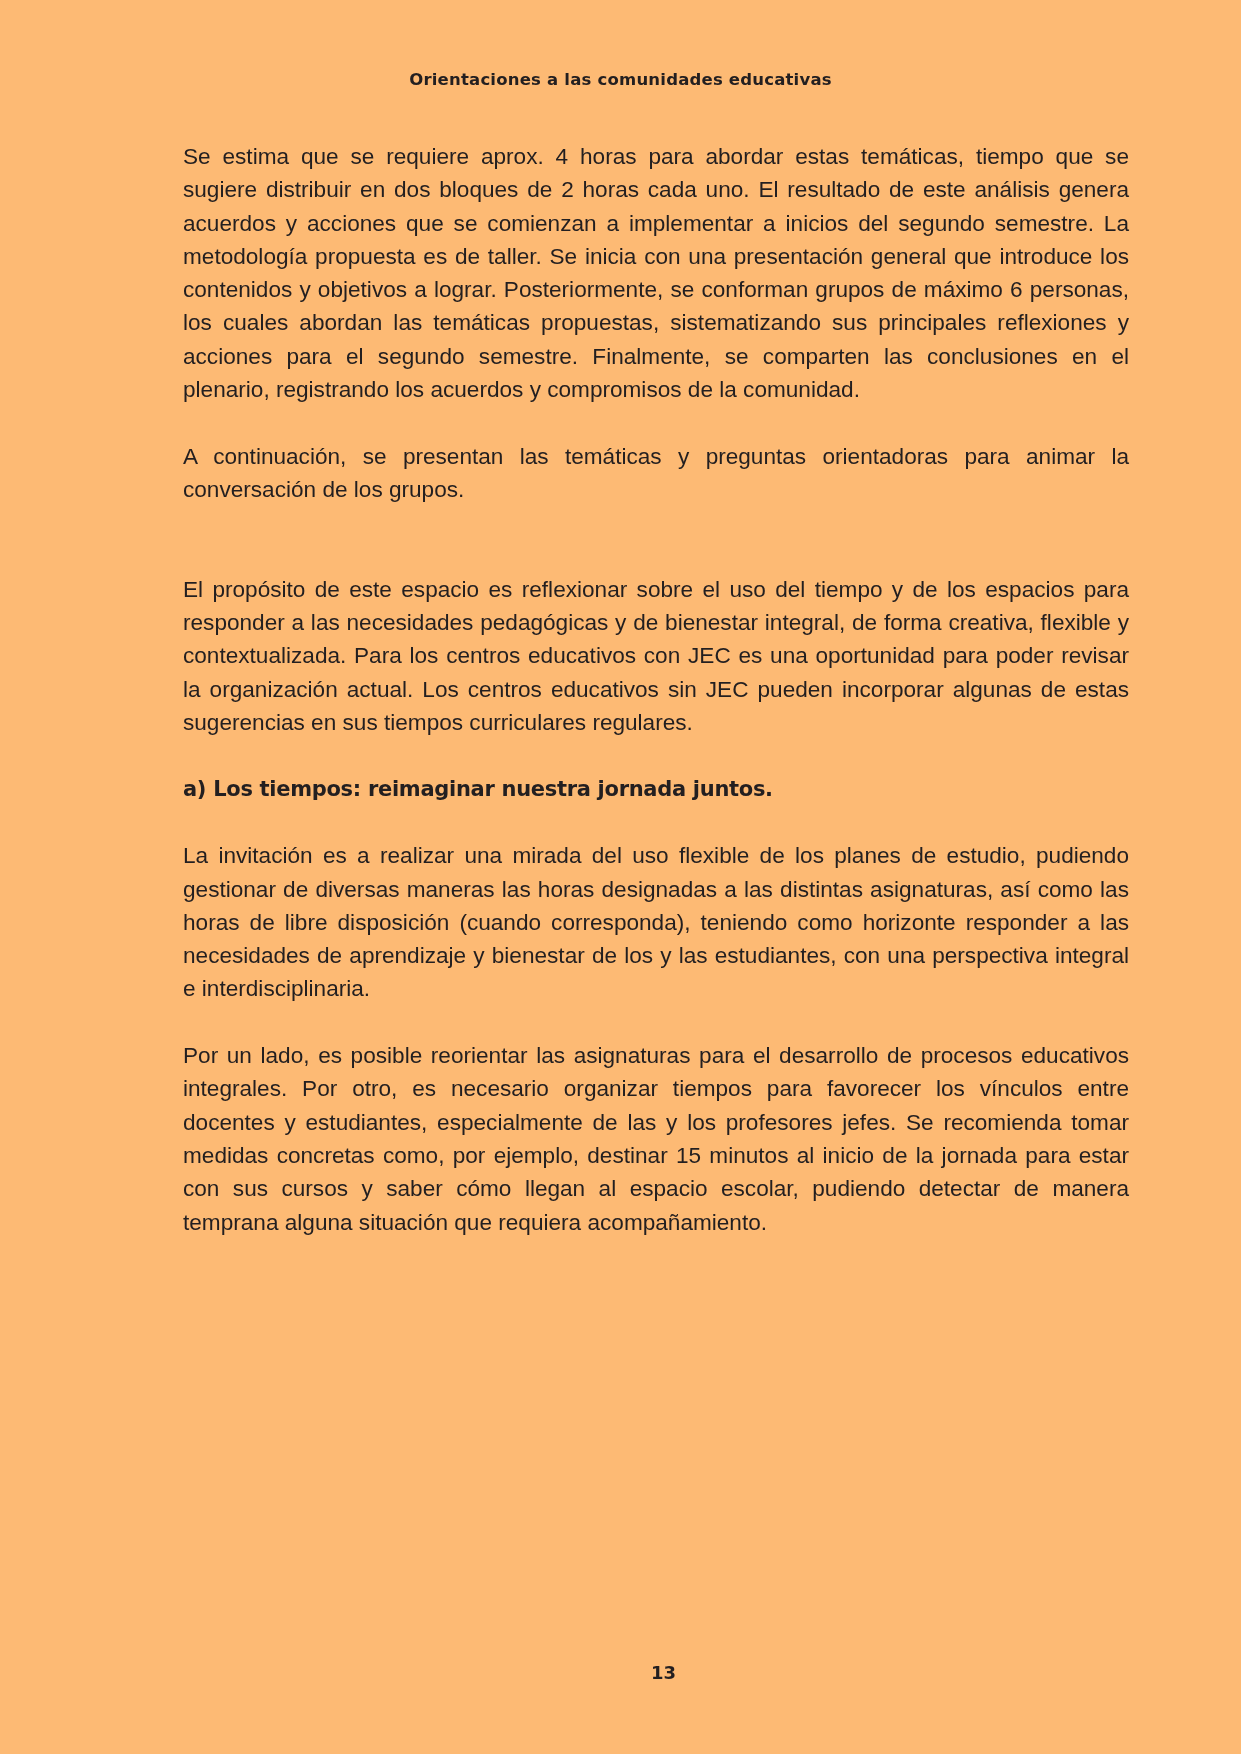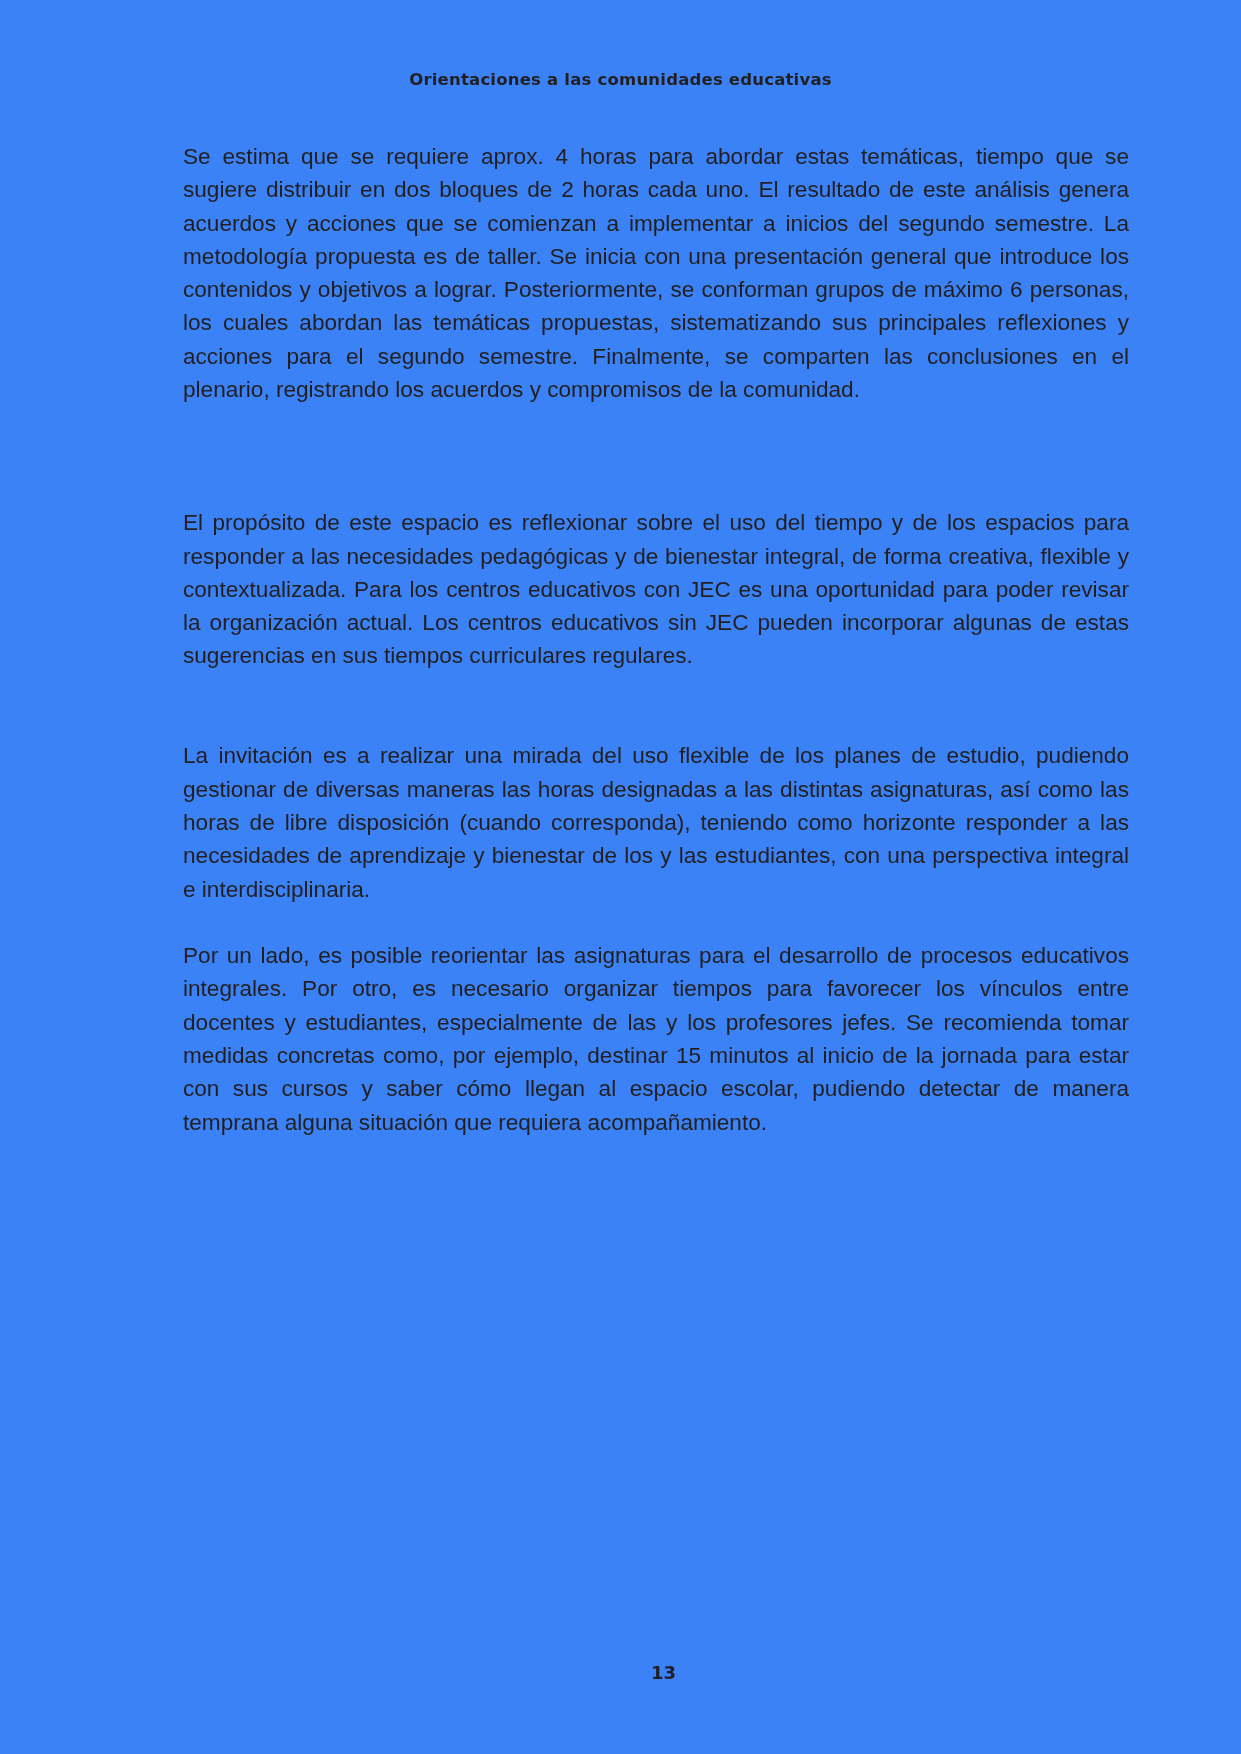--- a/index.html
+++ b/index.html
@@ -1,17 +1,17 @@
 <!DOCTYPE html>
 <html><head>
 <meta charset="utf-8">
 <style>
   html, body { margin: 0; padding: 0; background: #ffffff; }
   body { width: 1241px; height: 1754px; position: relative; overflow: hidden; }
-  .page { position: absolute; left: 0; top: 0; width: 1241px; height: 1754px; background: #3b82f6; }
+  .page { position: absolute; left: 0; top: 0; width: 1241px; height: 1754px; background: #fdba74; }
   .running-header {
     position: absolute; top: 70px; left: 0; width: 1241px; text-align: center;
     font-family: "DejaVu Sans", sans-serif; font-weight: bold; font-size: 16.5px;
     color: #231f20; letter-spacing: 0.2px;
   }
   .content {
     position: absolute; left: 148px; top: 140px; width: 946px;
     font-family: "Liberation Sans", sans-serif; font-size: 22.6px; line-height: 33.3px;
     color: #231f20;
     margin-left: 35px;
@@ -26,24 +26,26 @@
 </style>
 </head>
 <body>
 
 <div class="page">
   <div class="running-header">Orientaciones a las comunidades educativas</div>
 
   <div class="content">
     <p>Se estima que se requiere aprox. 4 horas para abordar estas temáticas, tiempo que se sugiere distribuir en dos bloques de 2 horas cada uno. El resultado de este análisis genera acuerdos y acciones que se comienzan a implementar a inicios del segundo semestre. La metodología propuesta es de taller. Se inicia con una presentación general que introduce los contenidos y objetivos a lograr. Posteriormente, se con­forman grupos de máximo 6 personas, los cuales abordan las temáticas propuestas, sistematizando sus principales reflexiones y acciones para el segundo semestre. Finalmente, se comparten las conclusiones en el plenario, registrando los acuerdos y compromisos de la comunidad.</p>
     <div class="gap"></div>
+    <p>A continuación, se presentan las temáticas y preguntas orientadoras para animar la conversación de los grupos.</p>
     <div class="gap"></div>
     <div class="gap"></div>
     <p>El propósito de este espacio es reflexionar sobre el uso del tiempo y de los espacios para responder a las necesidades pedagógicas y de bienestar integral, de forma creativa, flexible y contextualizada. Para los centros educativos con JEC es una oportunidad para poder revisar la organización actual. Los centros educativos sin JEC pueden incorporar algunas de estas sugerencias en sus tiempos curriculares regulares.</p>
     <div class="gap"></div>
+    <h3 class="heading">a) Los tiempos: reimaginar nuestra jornada juntos.</h3>
     <div class="gap"></div>
     <p>La invitación es a realizar una mirada del uso flexible de los planes de estudio, pudien­do gestionar de diversas maneras las horas designadas a las distintas asignaturas, así como las horas de libre disposición (cuando corresponda), teniendo como horizonte responder a las necesidades de aprendizaje y bienestar de los y las estudiantes, con una perspectiva integral e interdisciplinaria.</p>
     <div class="gap"></div>
     <p>Por un lado, es posible reorientar las asignaturas para el desarrollo de procesos educativos integrales. Por otro, es necesario organizar tiempos para favorecer los vínculos entre docentes y estudiantes, especialmente de las y los profesores jefes. Se recomienda tomar medidas concretas como, por ejemplo, destinar 15 minutos al inicio de la jornada para estar con sus cursos y saber cómo llegan al espacio escolar, pudiendo detectar de manera temprana alguna situación que requiera acompaña­miento.</p>
   </div>
 
   <div class="page-number">13</div>
 </div>
 
 </body></html>

